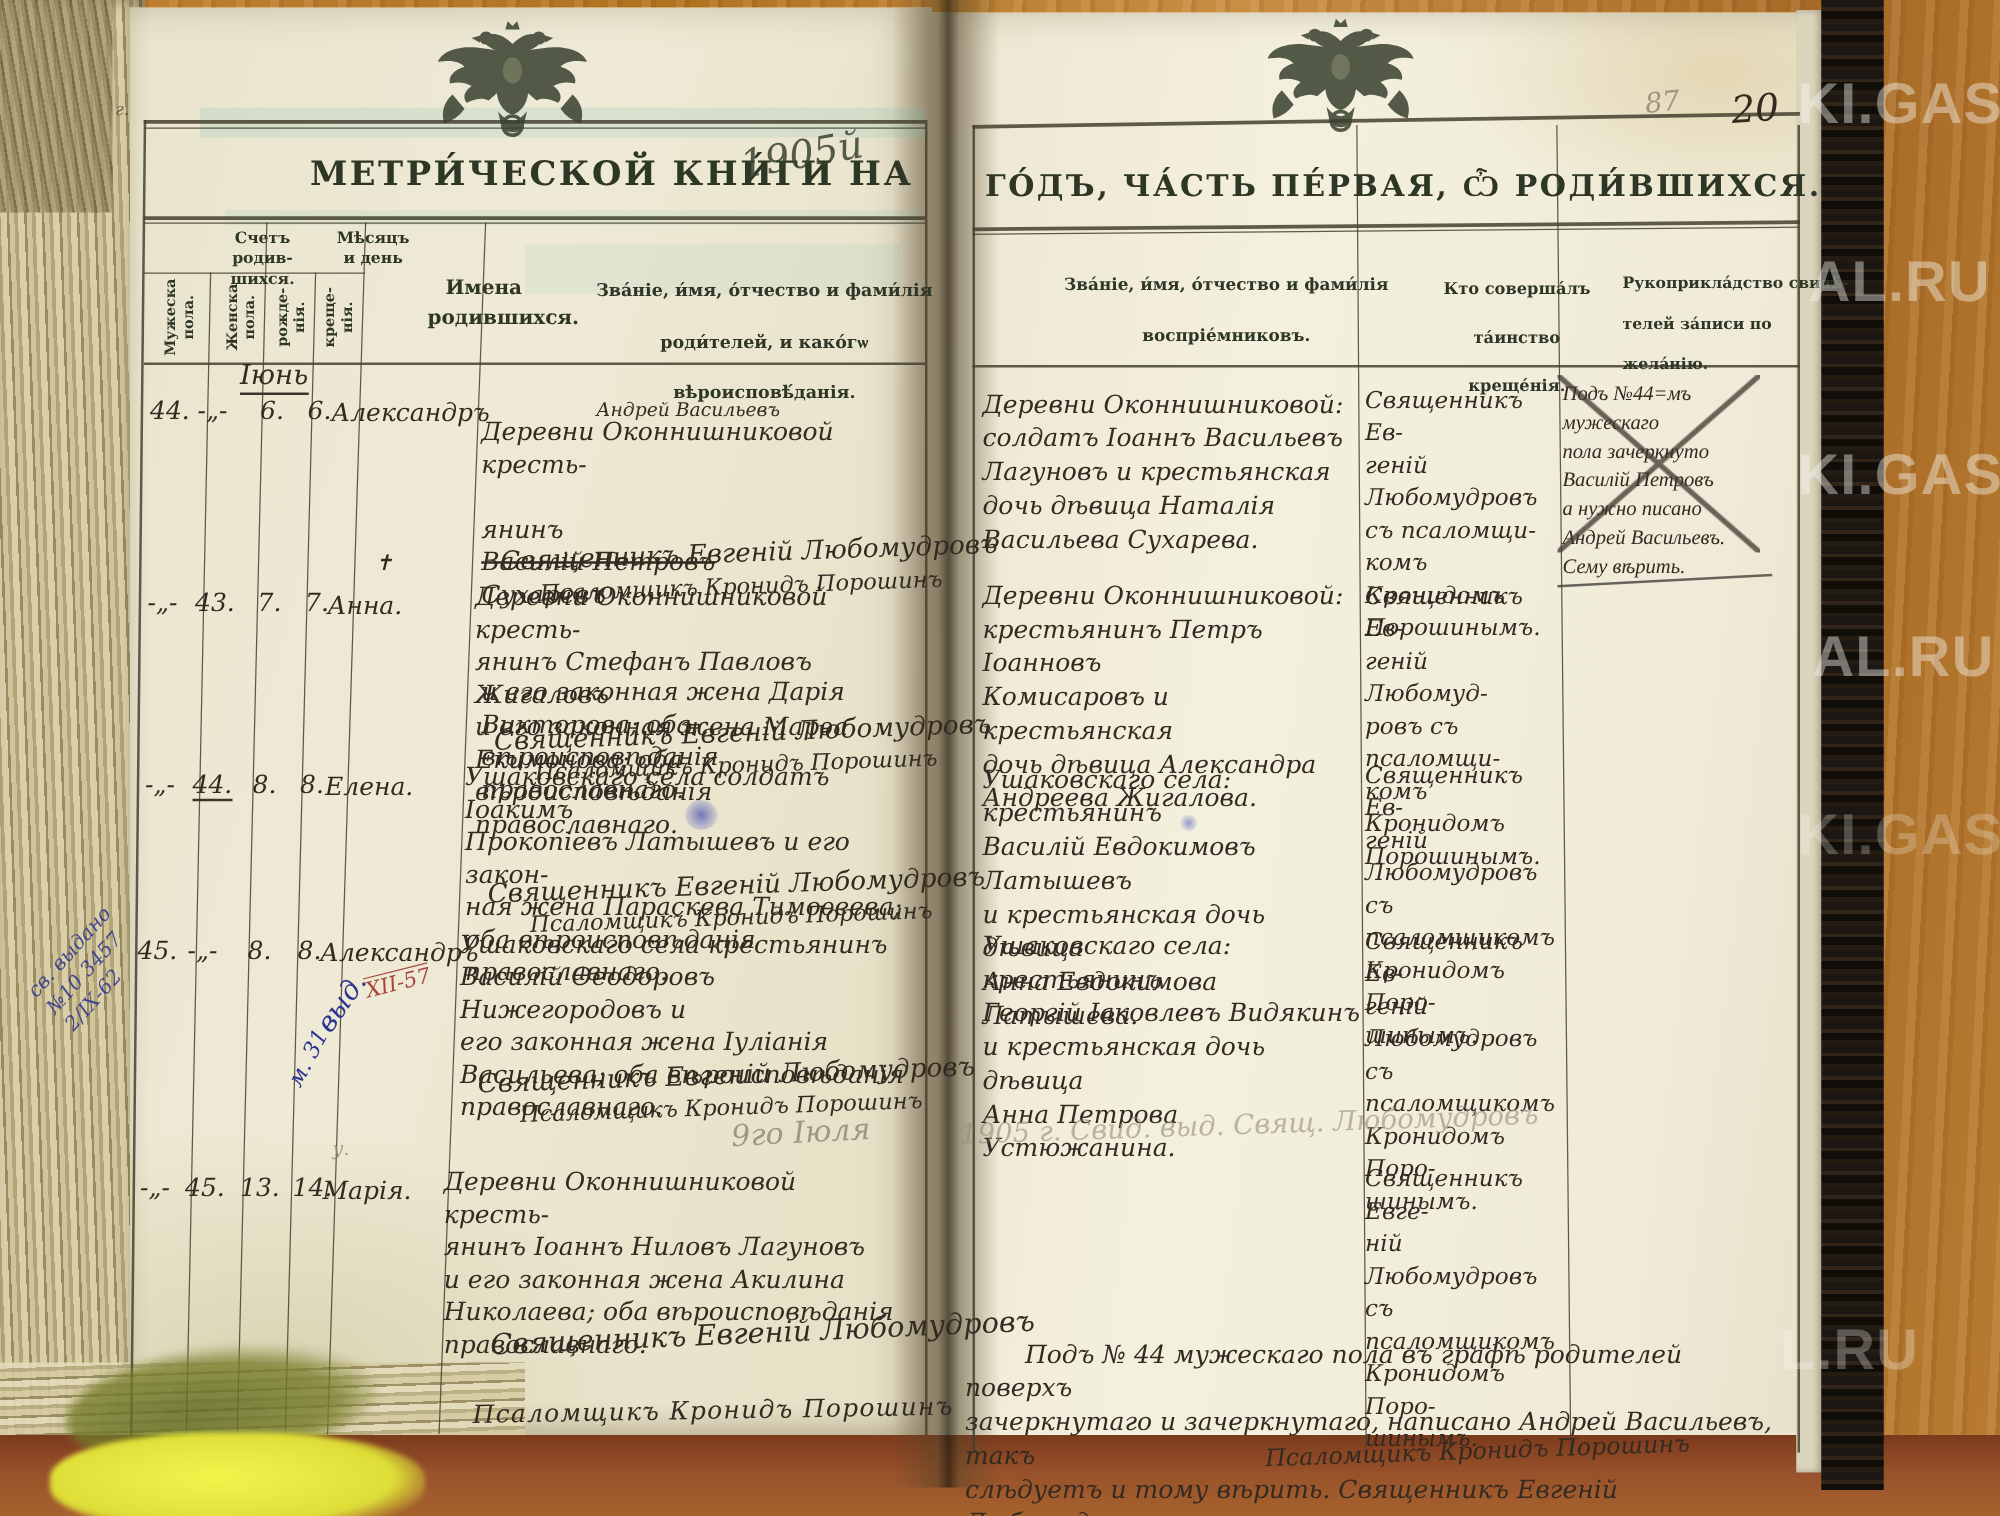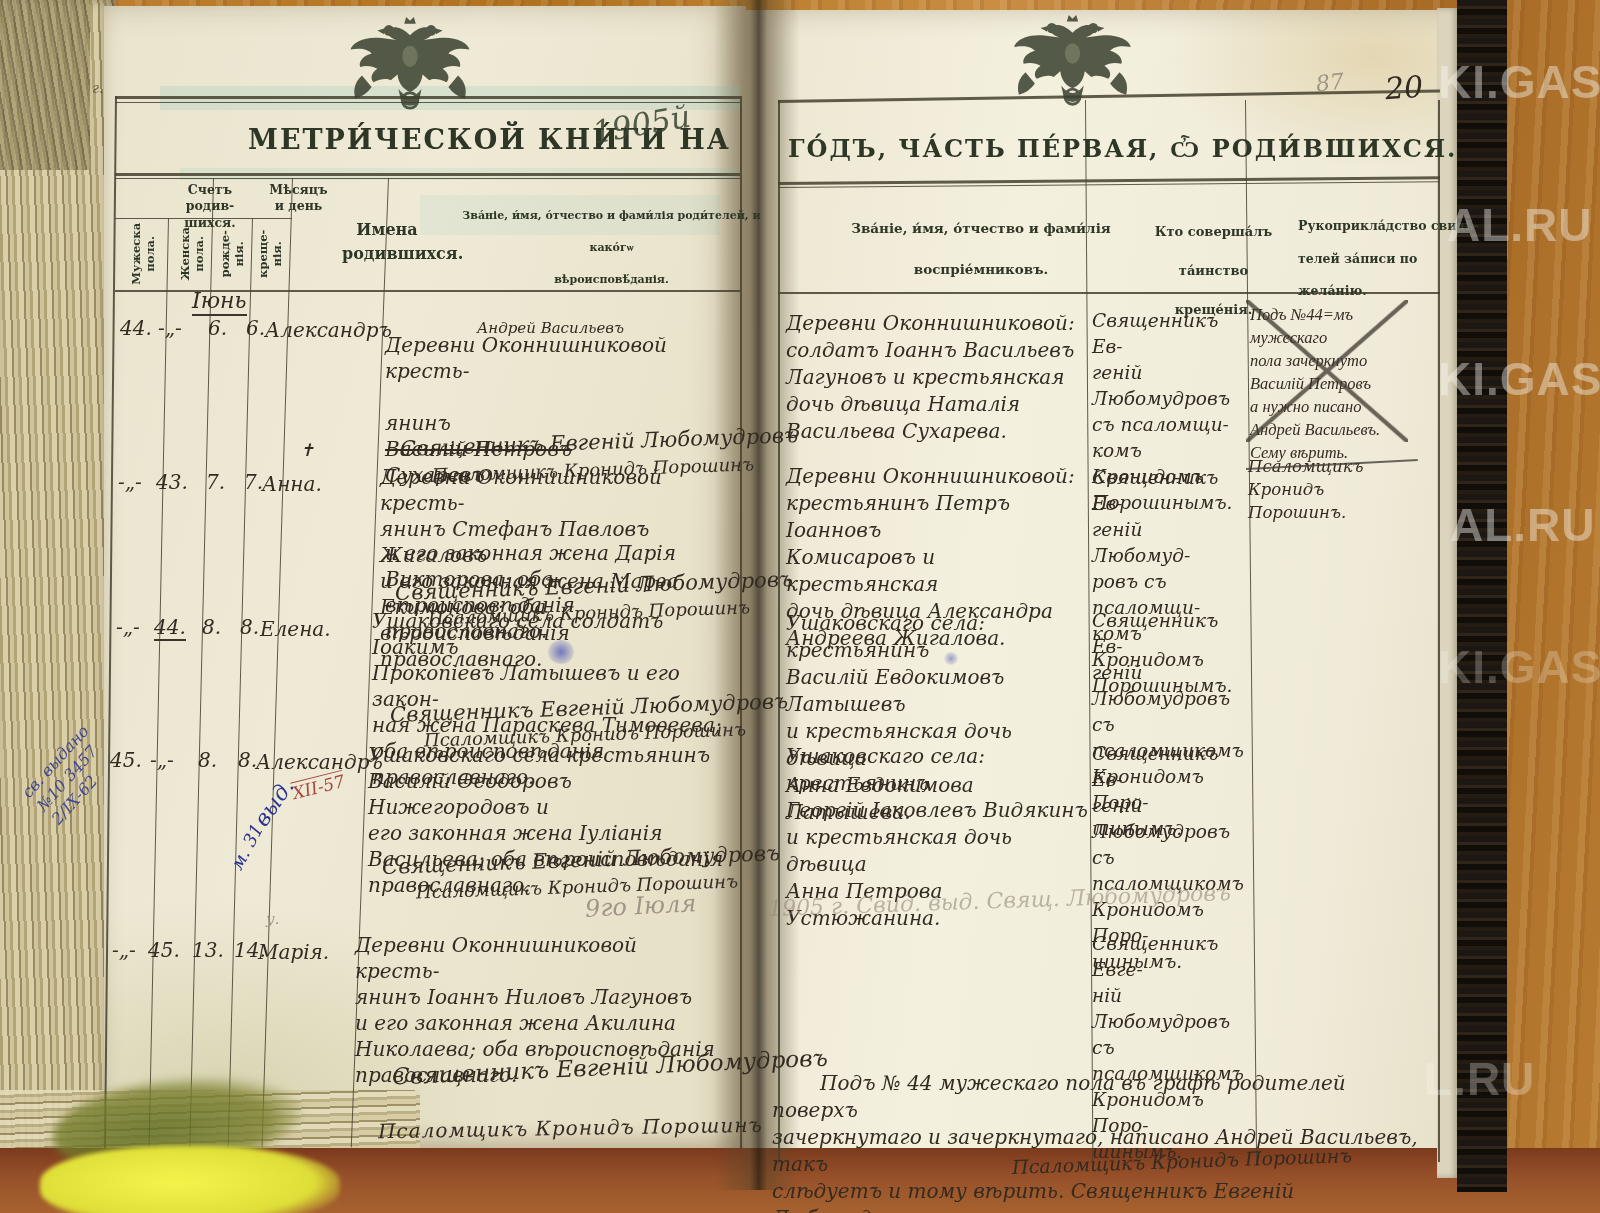--- a/index.html
+++ b/index.html
@@ -121,21 +121,21 @@
 и день</div>
   <div class="printed rot" style="left:118px;top:240px;width:70px;font-size:11.5px;transform:translate(-9px,0) rotate(-90deg);">Мужеска
 пола.</div>
   <div class="printed rot" style="left:167px;top:240px;width:70px;font-size:11.5px;transform:translate(-9px,0) rotate(-90deg);">Женска
 пола.</div>
   <div class="printed rot" style="left:212px;top:240px;width:60px;font-size:11.5px;transform:translate(-9px,0) rotate(-90deg);">рожде-
 нія.</div>
   <div class="printed rot" style="left:250px;top:240px;width:60px;font-size:11.5px;transform:translate(-9px,0) rotate(-90deg);">креще-
 нія.</div>
   <div class="printed phead" style="left:296px;top:218px;width:90px;font-size:16px;line-height:1.5;">Имена родившихся.</div>
-  <div class="printed phead" style="left:398px;top:200px;width:335px;font-size:11px;line-height:2.9;">Зва́ніе, и́мя, о́тчество и фами́лія роди́телей, и како́гѡ
+  <div class="printed phead" style="left:398px;top:213px;width:335px;font-size:14px;line-height:2.9;">Зва́ніе, и́мя, о́тчество и фами́лія роди́телей, и како́гѡ
 вѣроисповѣ́данія.</div>
 
   <div class="hline" style="left:778px;top:100px;width:662px;height:3px;transform:rotate(-.9deg);"></div>
   <div class="hline" style="left:778px;top:182px;width:662px;height:3px;transform:rotate(-.5deg);"></div>
   <div class="hline" style="left:778px;top:187px;width:662px;height:1px;transform:rotate(-.5deg);"></div>
   <div class="hline" style="left:778px;top:292px;width:662px;height:2px;"></div>
   <div class="vline" style="left:778px;top:100px;width:2px;height:1062px;"></div>
   <div class="vline" style="left:1085px;top:100px;width:1px;height:1062px;transform:rotate(-.4deg);"></div>
   <div class="vline" style="left:1245px;top:100px;width:1px;height:1062px;transform:rotate(-.6deg);"></div>
   <div class="vline" style="left:1438px;top:100px;width:2px;height:1062px;"></div>
@@ -236,22 +236,20 @@
   <div class="hw hw-block" style="left:786px;top:463px;width:292px;font-size:20px;line-height:27px;">Деревни Оконнишниковой:
 крестьянинъ Петръ Іоанновъ
 Комисаровъ и крестьянская
 дочь дѣвица Александра
 Андреева Жигалова.</div>
   <div class="hw hw-block" style="left:1092px;top:465px;width:152px;font-size:18.5px;line-height:26px;">Священникъ Ев-
 геній Любомуд-
 ровъ съ псаломщи-
 комъ Кронидомъ
 Порошинымъ.</div>
-  <div class="hw hw-block" style="left:1248px;top:455px;width:182px;font-size:16.5px;line-height:23px;">Псаломщикъ Кронидъ
-Порошинъ.</div>
   <div class="strike-line" style="left:1246px;top:468px;width:172px;transform:rotate(-3deg);"></div>
 
   <div class="hw num" style="left:116px;top:615px;">-„-</div>
   <div class="hw num" style="left:154px;top:615px;border-bottom:2px solid #3a342b;">44.</div>
   <div class="hw num" style="left:202px;top:615px;">8.</div>
   <div class="hw num" style="left:240px;top:615px;">8.</div>
   <div class="hw name" style="left:260px;top:617px;">Елена.</div>
   <div class="hw hw-block" style="left:372px;top:608px;width:362px;">Ушаковскаго села солдатъ Іоакимъ
 Прокопіевъ Латышевъ и его закон-
 ная жена Параскева Тимоѳеева;

